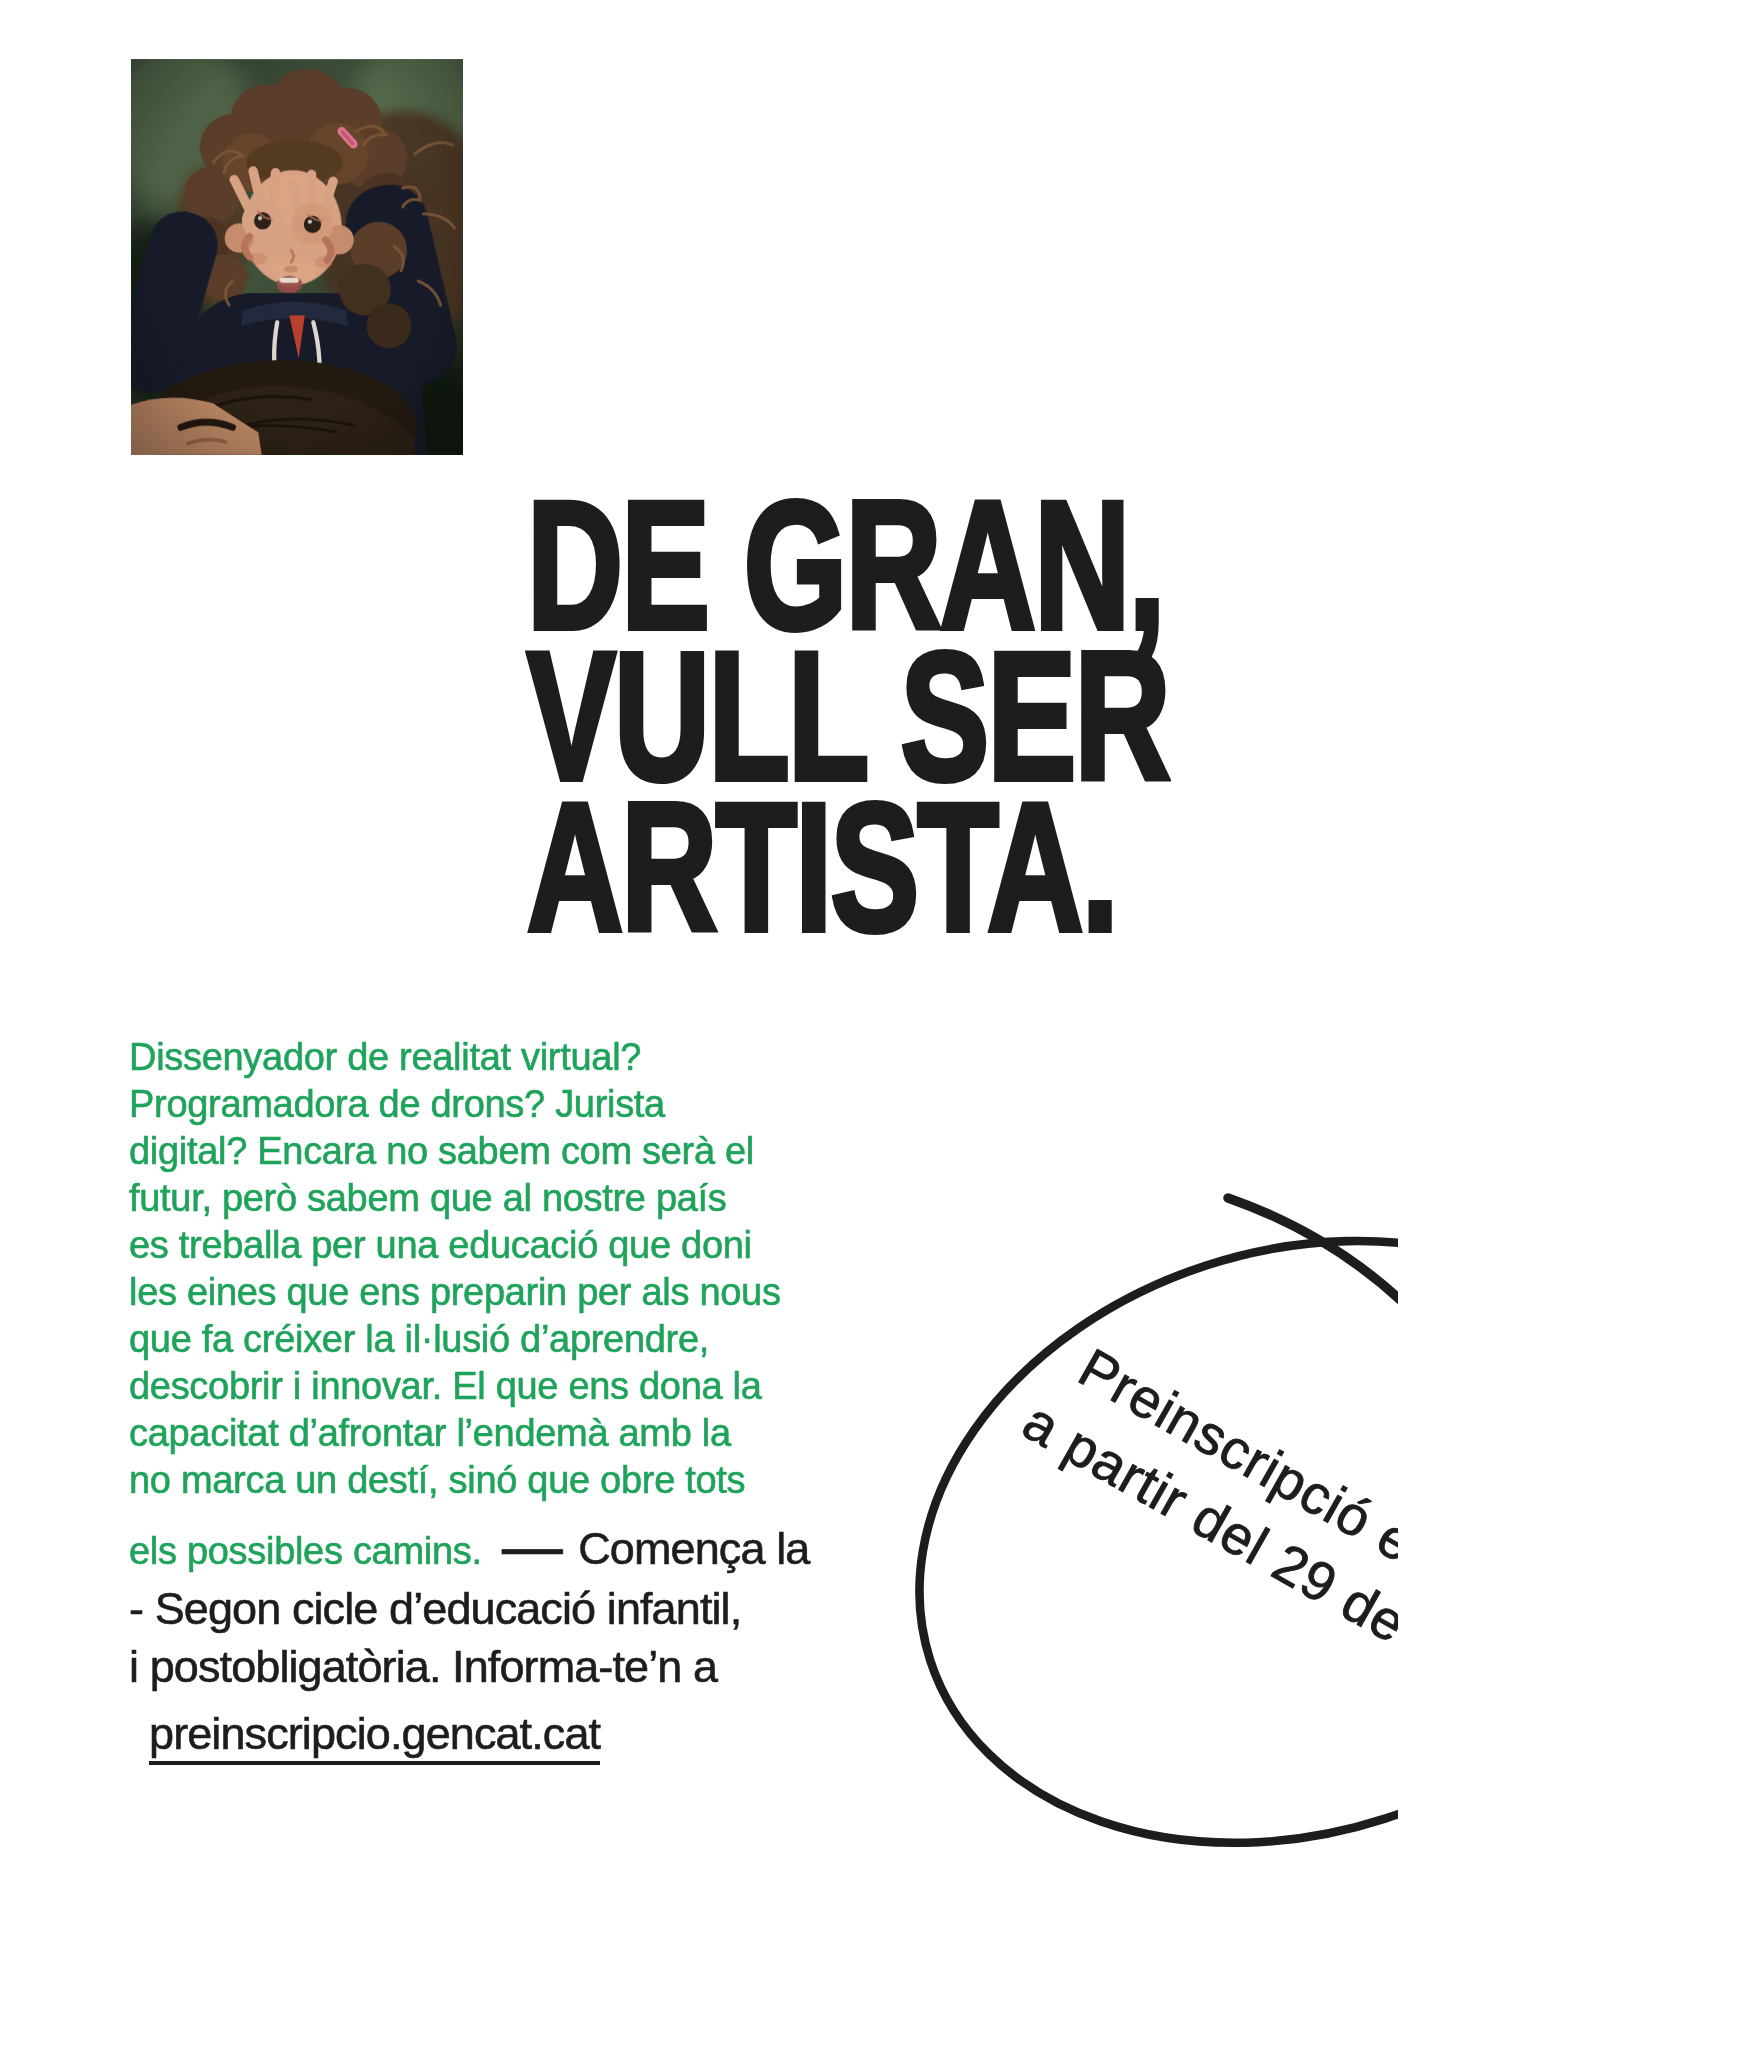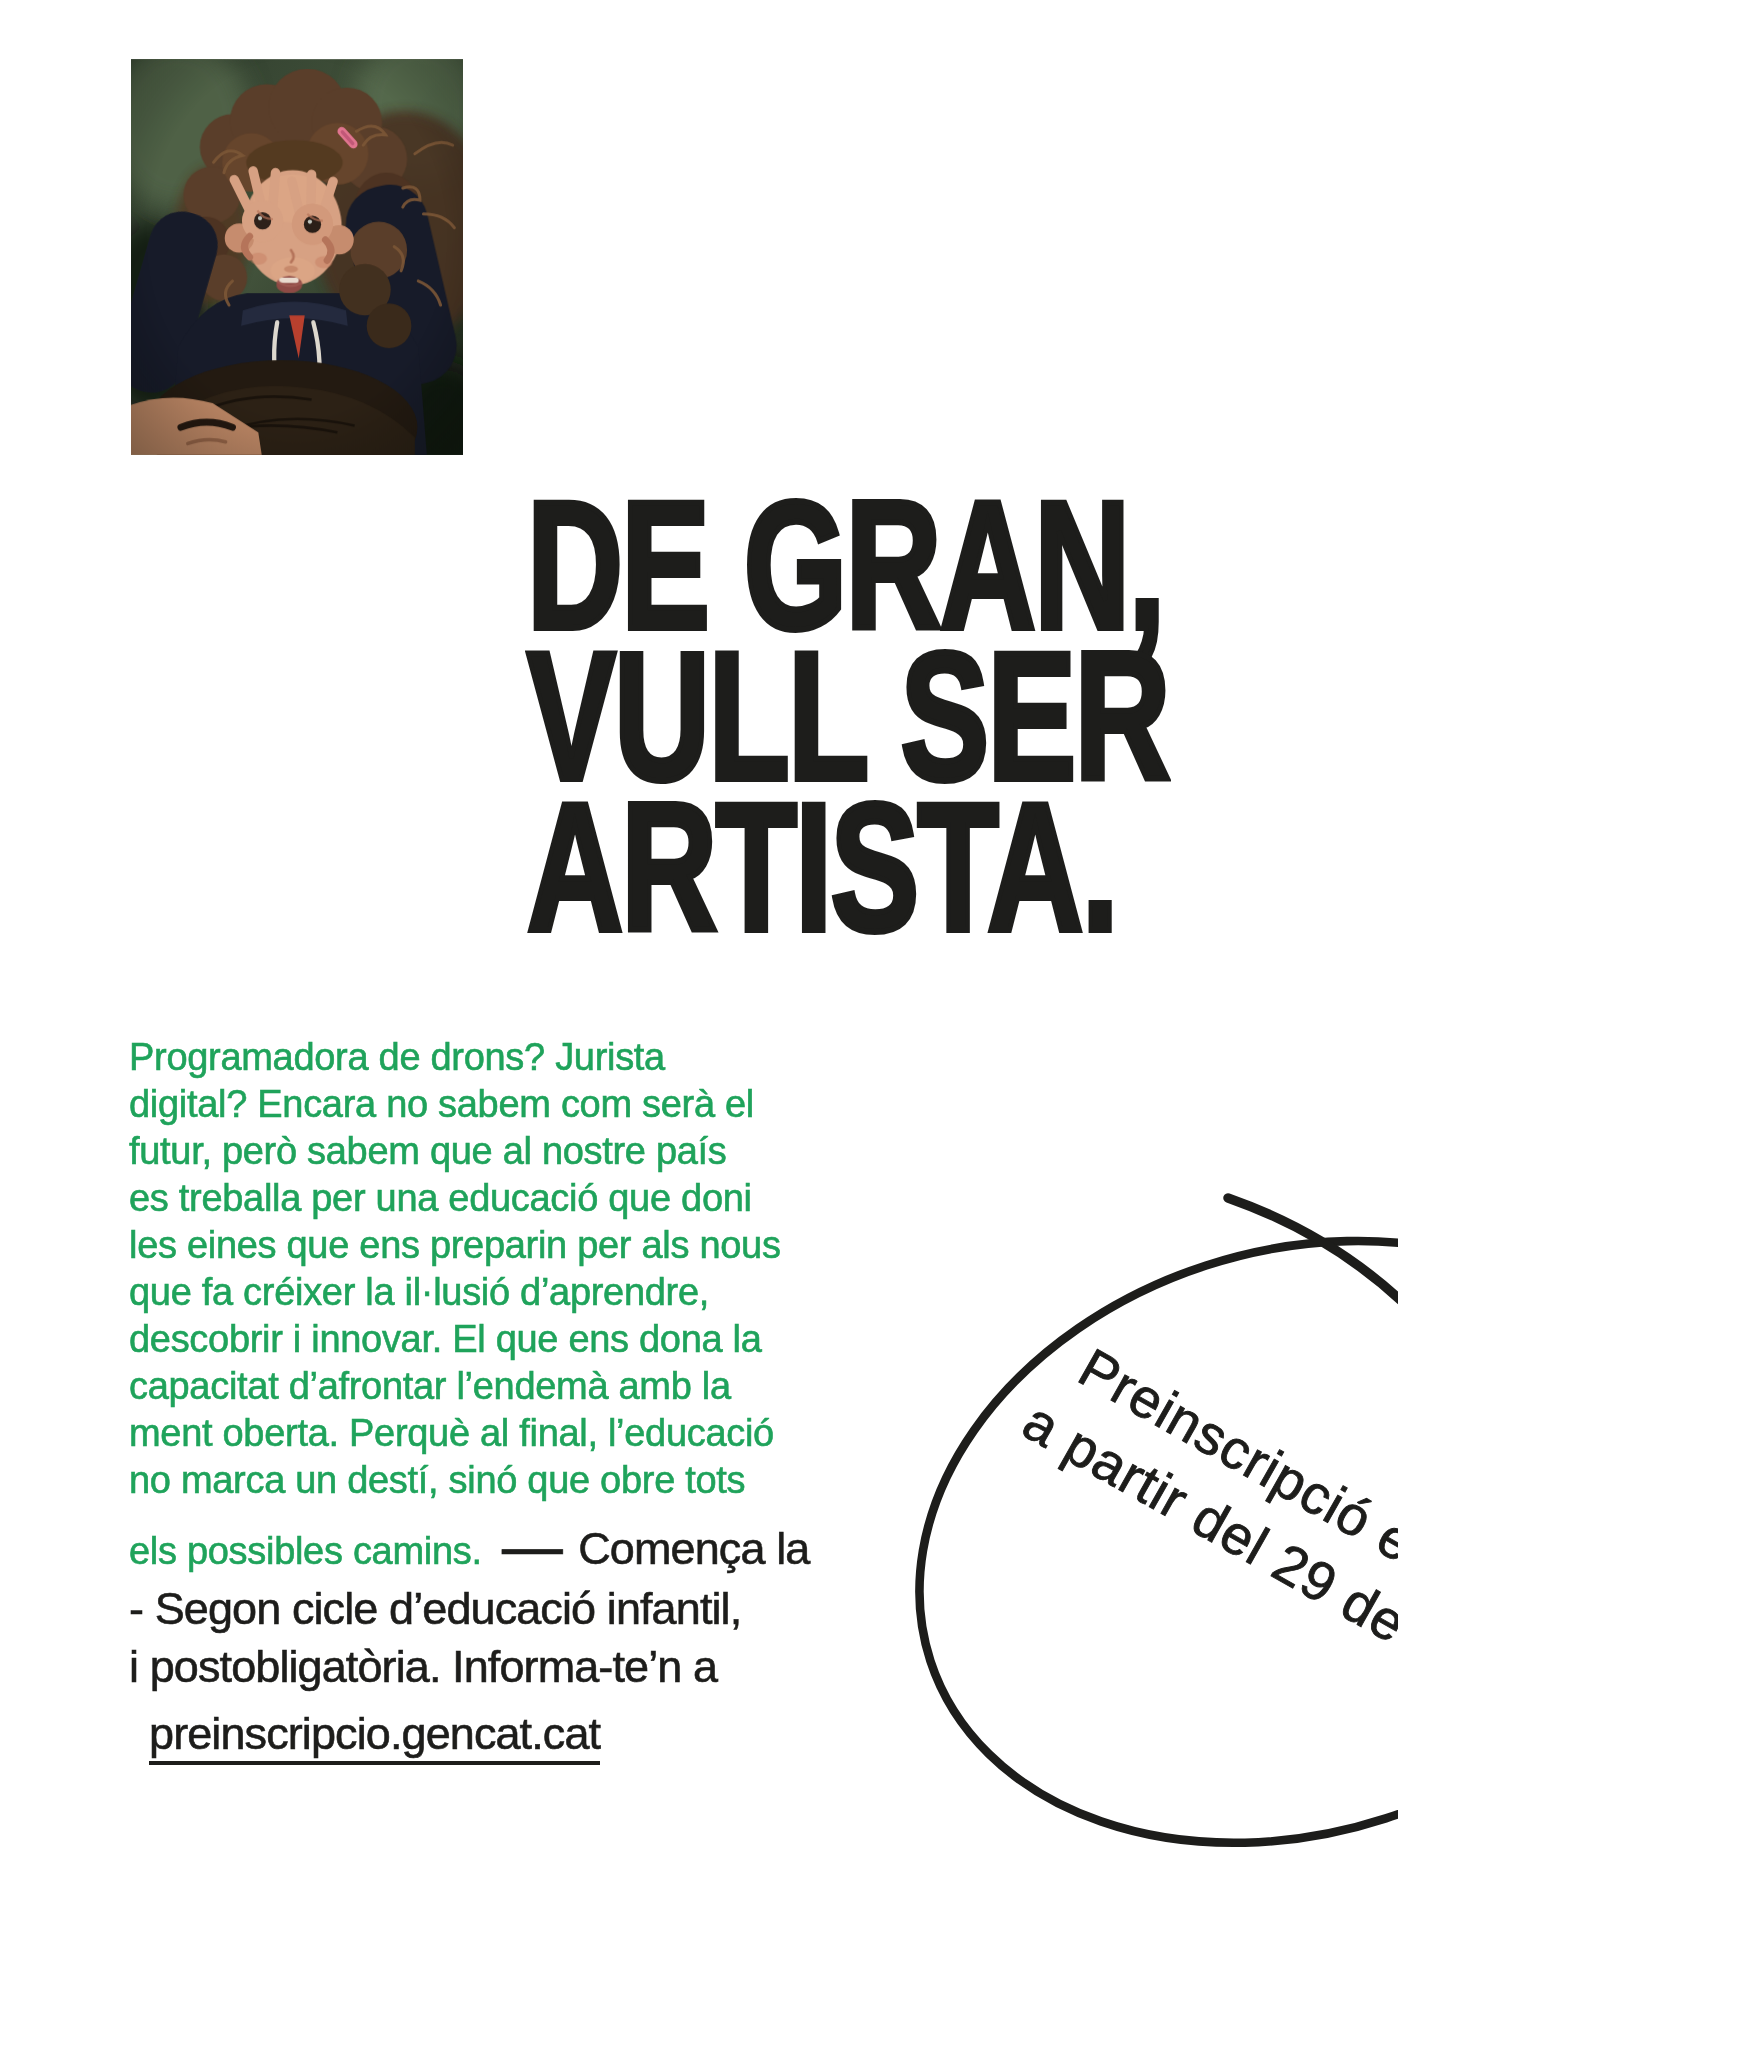--- a/index.html
+++ b/index.html
@@ -181,29 +181,29 @@
     <rect width="386" height="460" fill="url(#pvig)"></rect>
   </svg>
 
   <div class="headline">
     <div>DE GRAN,</div>
     <div>VULL SER</div>
     <div>ARTISTA.</div>
   </div>
 
   <div class="body-copy">
+    <div class="gl">Dissenyador de realitat virtual?</div>
     <div class="gl">Programadora de drons? Jurista</div>
     <div class="gl">digital? Encara no sabem com serà el</div>
     <div class="gl">futur, però sabem que al nostre país</div>
     <div class="gl">es treballa per una educació que doni</div>
     <div class="gl">les eines que ens preparin per als nous</div>
     <div class="gl">que fa créixer la il·lusió d’aprendre,</div>
     <div class="gl">descobrir i innovar. El que ens dona la</div>
     <div class="gl">capacitat d’afrontar l’endemà amb la</div>
-    <div class="gl">ment oberta. Perquè al final, l’educació</div>
     <div class="gl">no marca un destí, sinó que obre tots</div>
     <div class="ml">
       <span class="green-part">els possibles camins.</span>
       <span class="dash">—</span>
       <span>Comença la</span>
     </div>
     <div class="bl">- Segon cicle d’educació infantil,</div>
     <div class="bl">i postobligatòria. Informa-te’n a</div>
     <div class="link-line">
       <a class="link">preinscripcio.gencat.cat</a>

